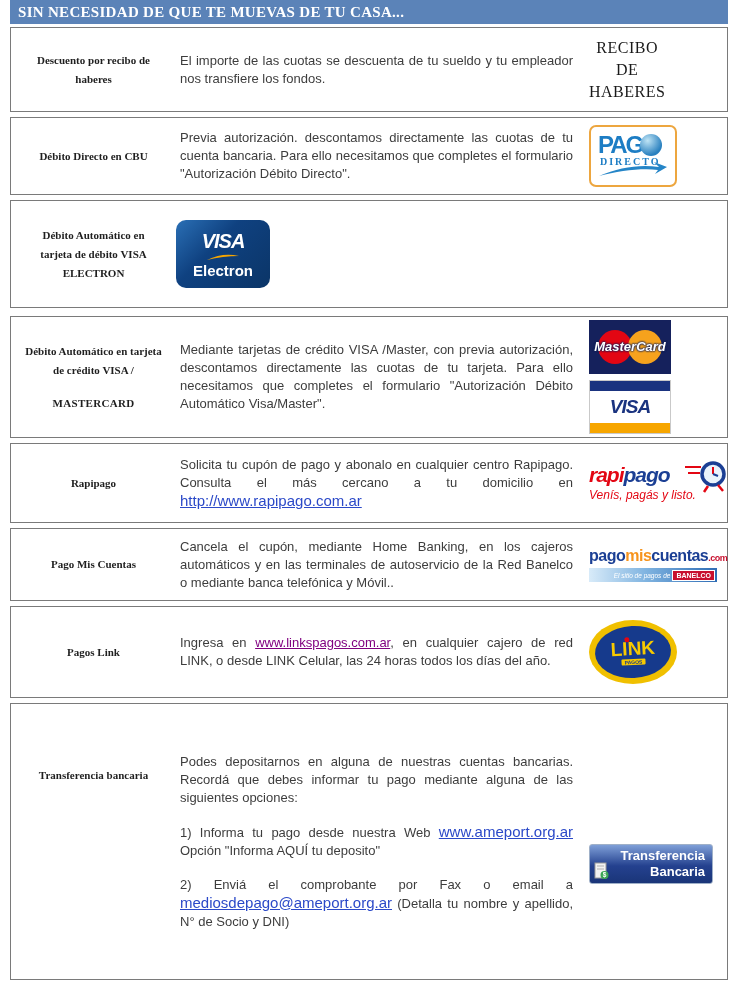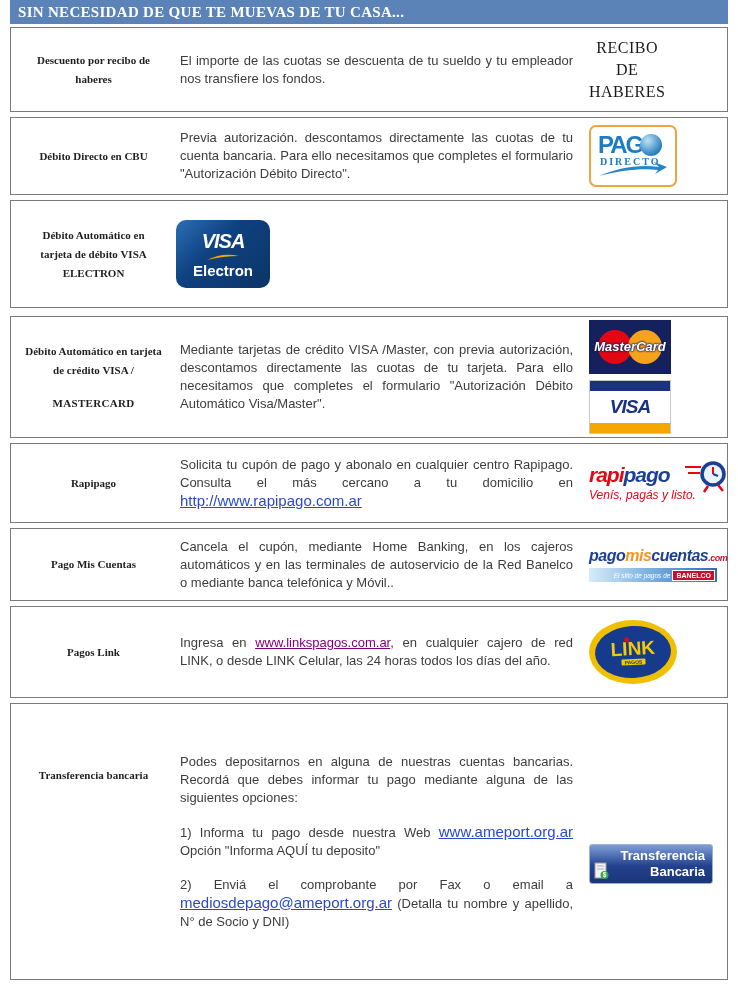--- a/index.html
+++ b/index.html
@@ -78,21 +78,21 @@
 
   
   .rp { position:relative; width:132px; }
   .rp-word { font-style:italic; font-weight:bold; font-size:21px; letter-spacing:-1px; line-height:22px; }
   .rp-red { color:#e30613; } .rp-blue { color:#1b3f94; }
   .rp-tag { font-style:italic; font-size:12px; color:#e30613; margin-top:2px; }
   .rp-clock { position:absolute; right:-6px; top:-6px; }
 
   
   .pmc { width:128px; }
-  .pmc-word { font-style:italic; font-weight:bold; font-size:16px; letter-spacing:-.5px; line-height:17px; }
+  .pmc-word { font-weight:bold; font-size:16px; letter-spacing:-.5px; line-height:17px; }
   .pmc-blue { color:#1b3f94; } .pmc-org { color:#f7941d; }
   .pmc-com { font-size:9px; color:#c8102e; font-weight:bold; }
   .pmc-bar { margin-top:1px; height:14px; display:flex; align-items:center; justify-content:flex-end;
              background:linear-gradient(90deg,#d8ebf9 0%,#7fb3e0 45%,#2f6db5 100%);
              padding-right:2px; }
   .pmc-bar-txt { color:#fff; font-style:italic; font-size:6.5px; margin-right:2px; }
   .pmc-banelco { background:#c8102e; color:#fff; font-weight:bold; font-size:7px;
                  padding:1px 3px; border:1px solid #fff; }
 
   

